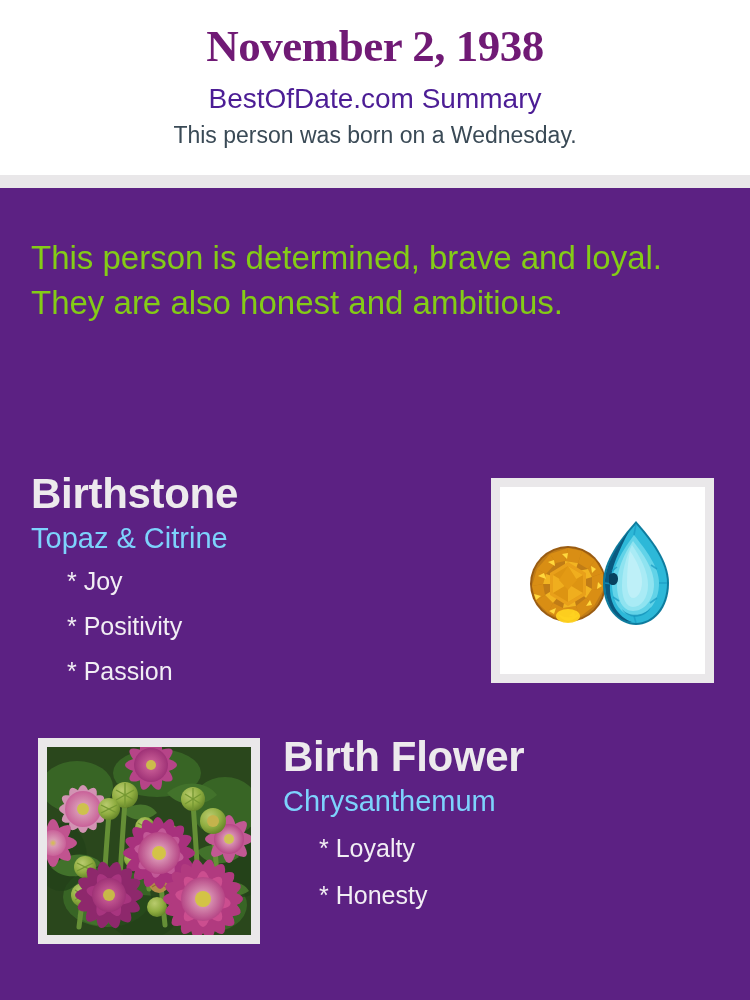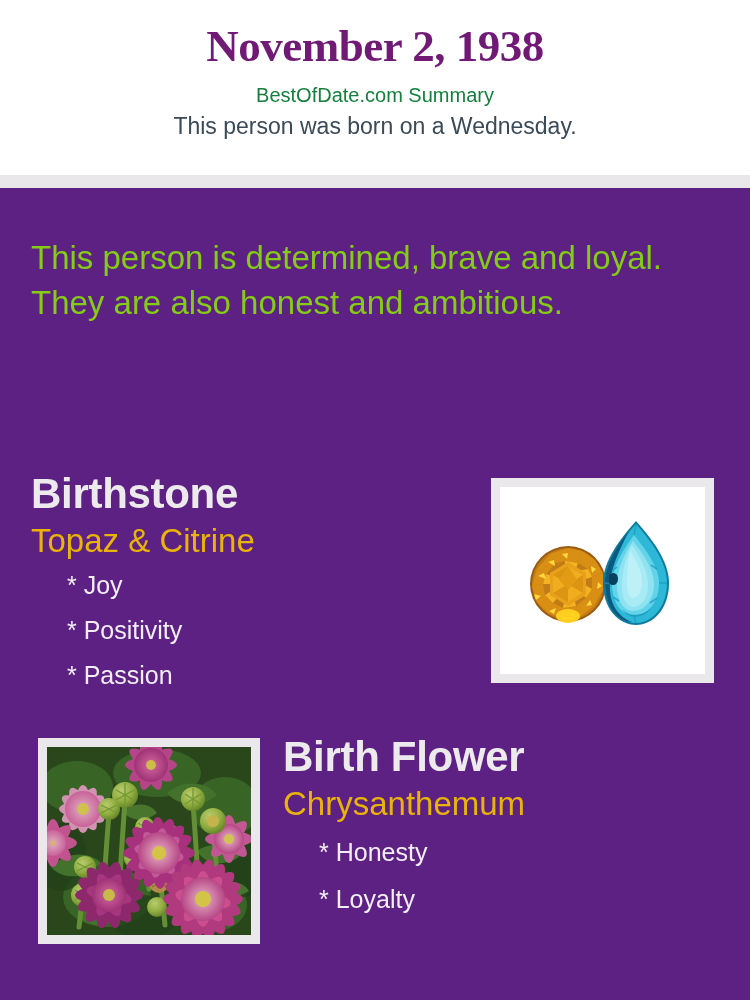--- a/index.html
+++ b/index.html
@@ -37,23 +37,23 @@
     font-size: 45px;
     font-weight: bold;
     color: #701a75;
     letter-spacing: -0.5px;
     line-height: 1.0;
     font-family: Liberation Serif, serif;
   }
 
   .header-site {
     margin-top: 15px;
-    font-size: 20px;
+    font-size: 28px;
     font-weight: normal;
-    color: #15803d;
+    color: #4c1d95;
     line-height: 1.1;
   }
 
   .header-born {
     margin-top: 8px;
     font-size: 23px;
     font-weight: normal;
     color: #3A4A56;
     line-height: 1.1;
   }
@@ -111,23 +111,23 @@
   .section-heading {
     font-size: 42px;
     font-weight: bold;
     color: #EDEAED;
     line-height: 1.0;
     letter-spacing: -0.3px;
   }
 
   .section-sub {
     margin-top: 8px;
-    font-size: 33px;
+    font-size: 29px;
     font-weight: normal;
-    color: #eab308;
+    color: #7dd3fc;
     line-height: 1.1;
   }
 
   .trait-list {
     margin-top: 14px;
     list-style: none;
   }
 
   .trait-item {
     font-size: 25px;
@@ -221,22 +221,22 @@
         <li class="trait-item">* Joy</li>
         <li class="trait-item">* Positivity</li>
         <li class="trait-item">* Passion</li>
       </ul>
     </div>
 
     <div class="flower-text">
       <div class="section-heading">Birth Flower</div>
       <div class="section-sub">Chrysanthemum</div>
       <ul class="trait-list">
+        <li class="trait-item">* Loyalty</li>
         <li class="trait-item">* Honesty</li>
-        <li class="trait-item">* Loyalty</li>
       </ul>
     </div>
 
   </div>
 
   <div class="photo-frame" id="gem-frame">
     <div class="photo-inner">
       <svg class="gem-stage" viewBox="0 0 205 187" preserveAspectRatio="xMidYMid meet">
         <rect x="0" y="0" width="205" height="187" fill="#FFFFFF"></rect>
 

